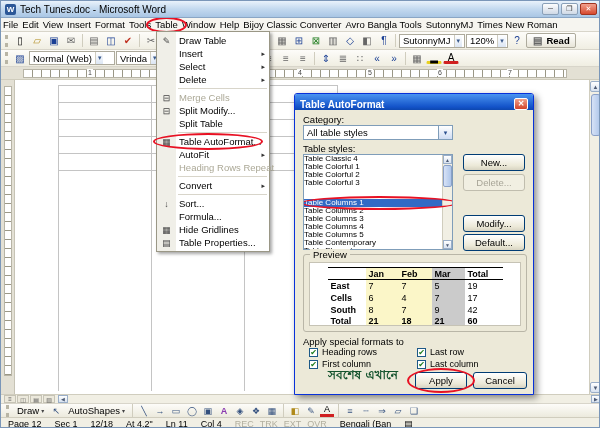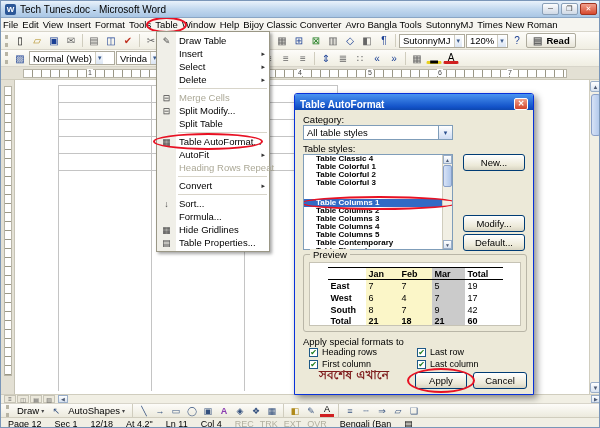--- a/index.html
+++ b/index.html
@@ -105,21 +105,21 @@
     font-weight:bold; display:flex; align-items:flex-end; padding:0 5px; border-radius:2px 2px 0 0; font-size:10px; }
   .dlg-close { margin-left:auto; width:14px; height:12px; background:linear-gradient(#f0a08a,#d2442a);
     border:1px solid #fff; border-radius:2px; color:#fff; font-size:8px; line-height:10px; text-align:center; }
   .dlabel { position:absolute; font-size:9.5px; }
   .dcombo { position:absolute; left:8px; top:31px; width:150px; height:15px; background:#fff;
     border:1px solid #7f9db9; display:flex; align-items:center; font-size:9.5px; padding-left:3px; }
   .dcombo .cbtn { margin-left:auto; width:14px; align-self:stretch; background:linear-gradient(#fff,#cfdcf3);
     border-left:1px solid #7f9db9; text-align:center; font-size:7px; color:#2b4f8e; display:flex; align-items:center; justify-content:center; }
   .listbox { position:absolute; left:8px; top:60px; width:150px; height:96px; background:#fff;
     border:1px solid #7f9db9; overflow:hidden; font-size:8px; }
-  .li { height:8px; line-height:8px; padding-left:12px; white-space:nowrap; position:relative; width:140px;font-weight:bold; }
+  .li { height:8px; line-height:8px; padding-left:0; white-space:nowrap; position:relative; width:140px; }
   .li.sel { background:#316ac5; color:#fff;margin-top:12px; }
   .lb-scroll { position:absolute; right:0; top:0; width:10px; height:100%; background:#f1efe4; border-left:1px solid #d0cdbe; }
   .lb-btn { width:9px; height:9px; font-size:5px; display:flex; align-items:center; justify-content:center;
     color:#4c5a74; background:linear-gradient(#fff,#d8e2f0); border:1px solid #9aaec8; }
   .lb-btn.bottom { position:absolute; bottom:0; }
   .lb-thumb { position:absolute; top:10px; left:0; width:9px; height:22px; background:linear-gradient(90deg,#d7e2f6,#aec6ea); border:1px solid #8aa0c8; border-radius:2px; }
   .xpbtn { position:absolute; height:17px; background:linear-gradient(#ffffff,#ece9d8 70%,#d8d4c2);
     border:1px solid #003c74; border-radius:3px; font-size:9.5px; text-align:center; line-height:15px; }
   .xpbtn.disabled { border-color:#c0bdae; color:#a8a598; background:#f1efe2; }
   .groupbox { position:absolute; left:8px; top:160px; width:224px; height:78px; border:1px solid #b9b6a7; border-radius:3px; }
@@ -136,21 +136,21 @@
   .chk { position:absolute; display:flex; gap:4px; align-items:center; font-size:9px; }
   .box { width:9px; height:9px; border:1px solid #1d5987; background:#fff; font-size:8px; line-height:8px;
     text-align:center; color:#1c7c1c; }
 
   
   .ellipse { position:absolute; border:2px solid #e81123; border-radius:50%; pointer-events:none; z-index:70; }
   .el-menu   { left:-7px; right:-7px; top:-2px; bottom:-3px; }
   .el-row    { left:-4px; right:6px; top:-2px; bottom:-2px; }
   .el-li     { left:-3px; right:-14px; top:-3px; bottom:-3px; }
   .el-apply  { left:-9px; right:-9px; top:-5px; bottom:-5px; }
-  .bn-note { position:absolute; left:24px; top:272px; width:88px; text-align:left; color:#7f1d1d;
+  .bn-note { position:absolute; left:24px; top:272px; width:88px; text-align:center; color:#14532d;
     font-weight:bold; font-size:12px; z-index:70; font-family:"DejaVu Sans", sans-serif; }
 </style>
 </head>
 <body>
 
 <div class="screen">
 
   <div class="titlebar">
     <span class="wicon">W</span>
     <span class="title-text">Tech Tunes.doc - Microsoft Word</span>
@@ -392,20 +392,21 @@
       <div class="li">Table Elegant</div>
       <div class="li">Table Grid</div>
       <div class="lb-scroll">
         <div class="lb-btn">▲</div>
         <div class="lb-thumb"></div>
         <div class="lb-btn bottom">▼</div>
       </div>
     </div>
 
     <div class="xpbtn" style="left:168px;top:60px;width:62px">New...</div>
+    <div class="xpbtn disabled" style="left:168px;top:80px;width:62px">Delete...</div>
     <div class="xpbtn" style="left:168px;top:121px;width:62px">Modify...</div>
     <div class="xpbtn" style="left:168px;top:140px;width:62px">Default...</div>
 
     <div class="groupbox">
       <span class="group-label">Preview</span>
       <div class="preview-panel">
         <table class="pvtable">
           <tbody>
               <tr class="hdr">
             <td class="c0"></td>
@@ -415,21 +416,21 @@
             <td class="ct" style="font-weight:bold">Total</td>
           </tr>
           <tr>
             <td class="c0">East</td>
             <td class="cy">7</td>
             <td class="cy">7</td>
             <td class="cg">5</td>
             <td class="ct">19</td>
           </tr>
           <tr>
-            <td class="c0">West</td>
+            <td class="c0">Cells</td>
             <td class="cy">6</td>
             <td class="cy">4</td>
             <td class="cg">7</td>
             <td class="ct">17</td>
           </tr>
           <tr>
             <td class="c0">South</td>
             <td class="cy">8</td>
             <td class="cy">7</td>
             <td class="cg">9</td>

